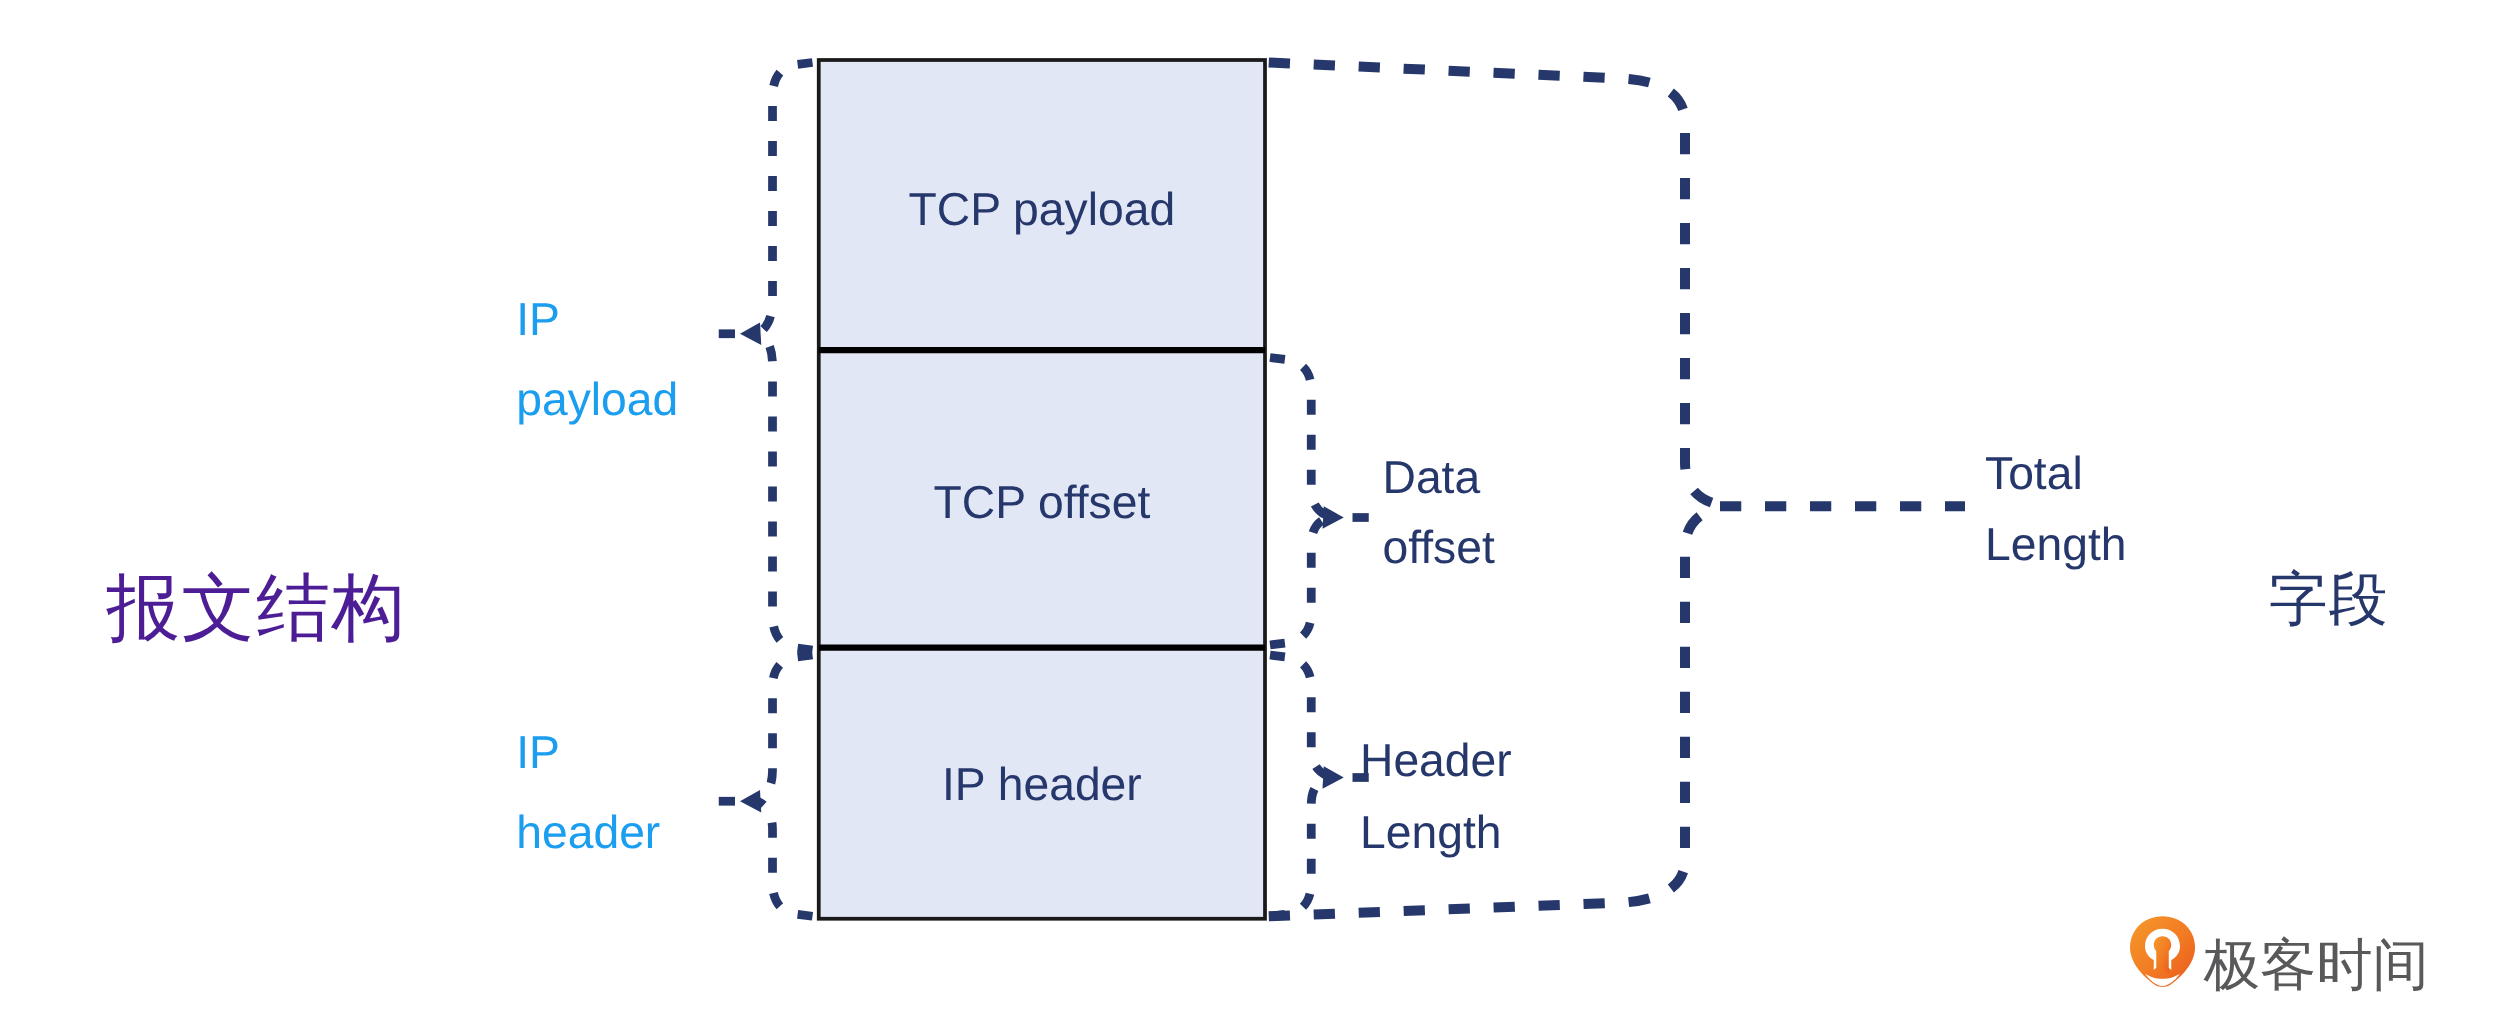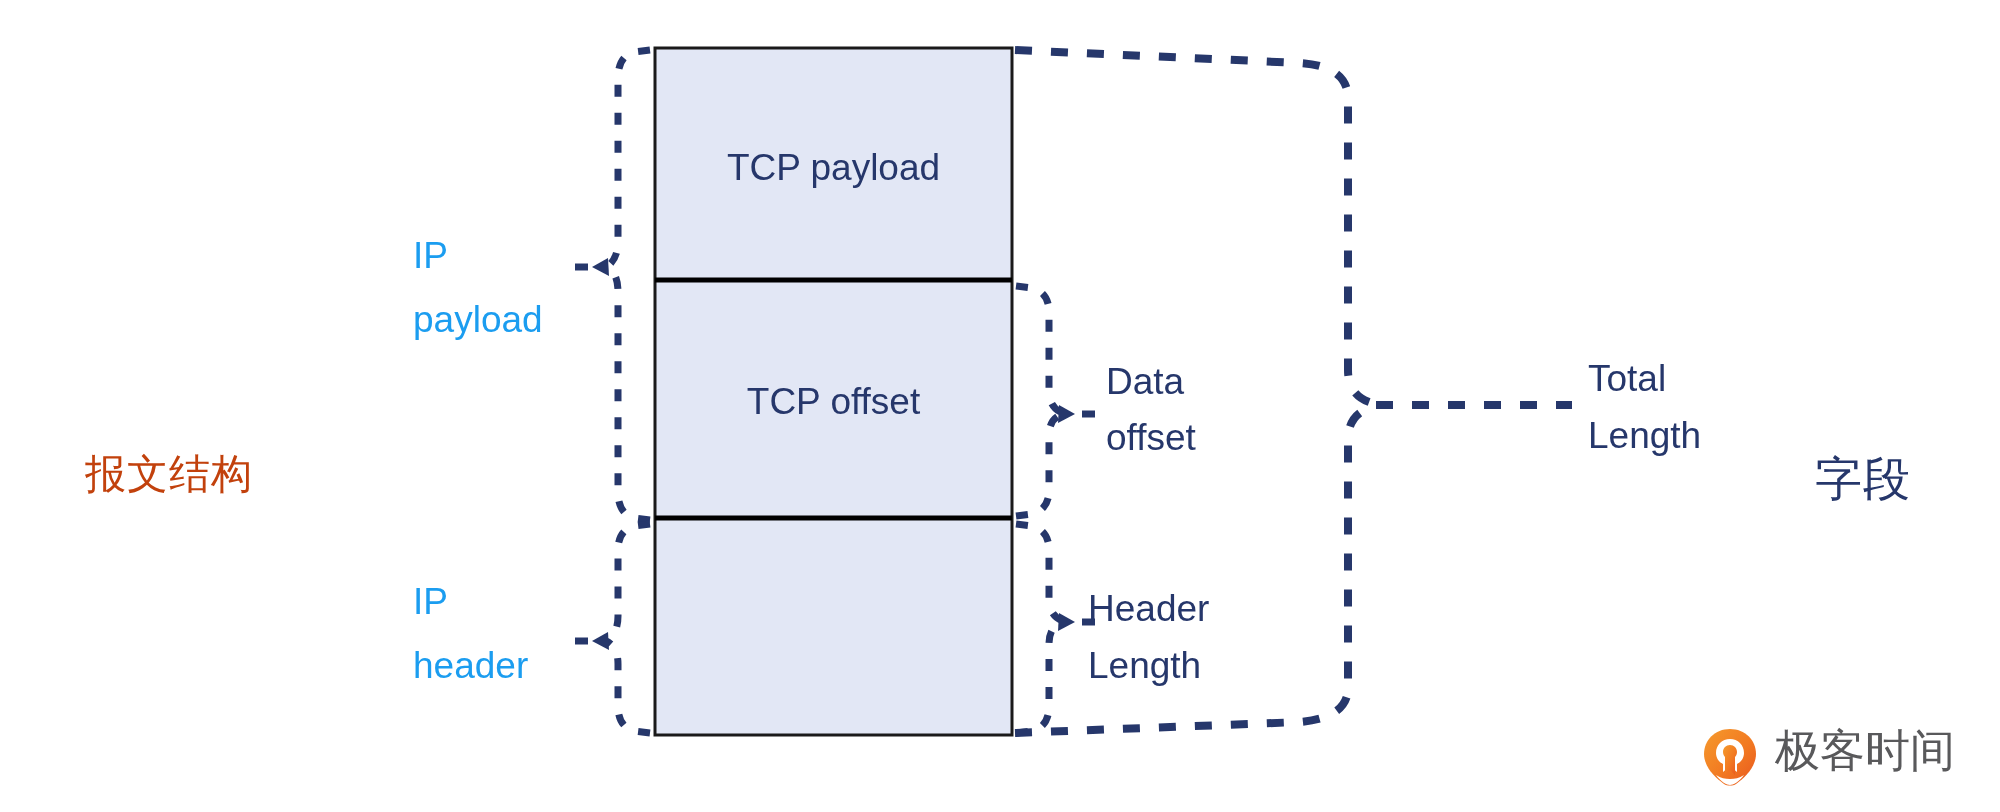--- a/index.html
+++ b/index.html
@@ -32,36 +32,36 @@
   }
 
   
   .navy-label{
     color:#26376b;
     font-size:37px;
     text-align:right;
   }
 
   .cn-blue{
-    color:#c2410c;
-    font-size:41px;
+    color:#4c1d95;
+    font-size:59px;
     letter-spacing:1px;
   }
   .cn-navy{
     color:#26376b;
     font-size:47px;
     letter-spacing:1px;
   }
 
   
   #logo{
     position:absolute;
     left:1702px;top:728px;
     height:66px;
-    display:flex;align-items:flex-start;gap:17px;
+    display:flex;align-items:flex-end;gap:5px;
   }
   #logo .mark{width:56px;height:62px;flex:0 0 auto;}
   #logo .wordmark{
     color:#59595b;
     font-size:45px;
     line-height:1;
     letter-spacing:0px;
     font-family:"Liberation Sans","DejaVu Sans",sans-serif;
   }
 </style>
@@ -122,20 +122,21 @@
     <g stroke="#26376b" stroke-width="8" stroke-linecap="butt" stroke-dasharray="17 19">
       <line x1="1376" y1="405" x2="1572" y2="405"></line>
     </g>
 
   </svg>
 
   <div class="txt seg-label" style="top:144px;">TCP payload</div>
 
   <div class="txt seg-label" style="top:378px;">TCP offset</div>
 
+  <div class="txt seg-label" style="top:604px;">IP header</div>
 
   <div class="txt blue-label" style="left:413px;top:232px;">IP</div>
   <div class="txt blue-label" style="left:413px;top:296px;">payload</div>
 
   <div class="txt blue-label" style="left:413px;top:578px;">IP</div>
   <div class="txt blue-label" style="left:413px;top:642px;">header</div>
 
   <div class="txt navy-label" style="left:1106px;top:358px;">Data</div>
   <div class="txt navy-label" style="left:1106px;top:414px;">offset</div>
 

